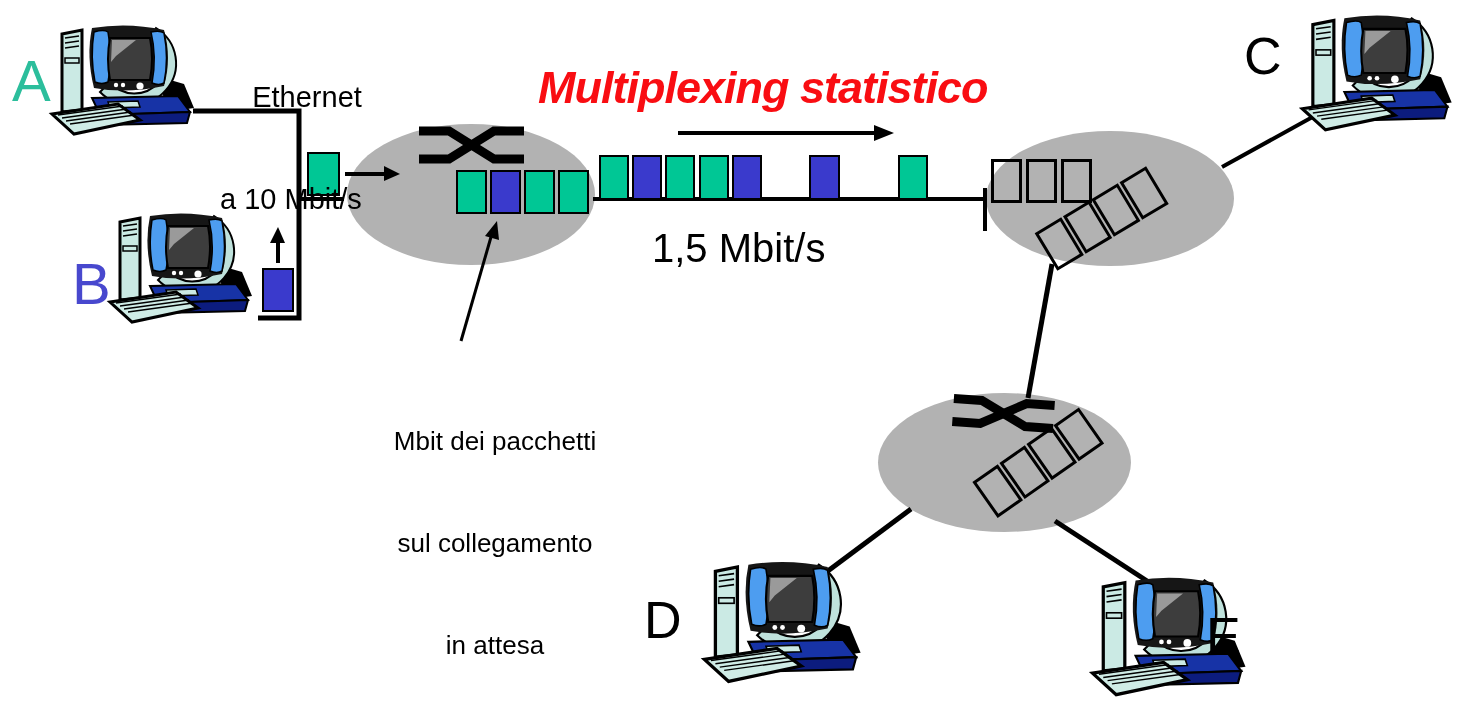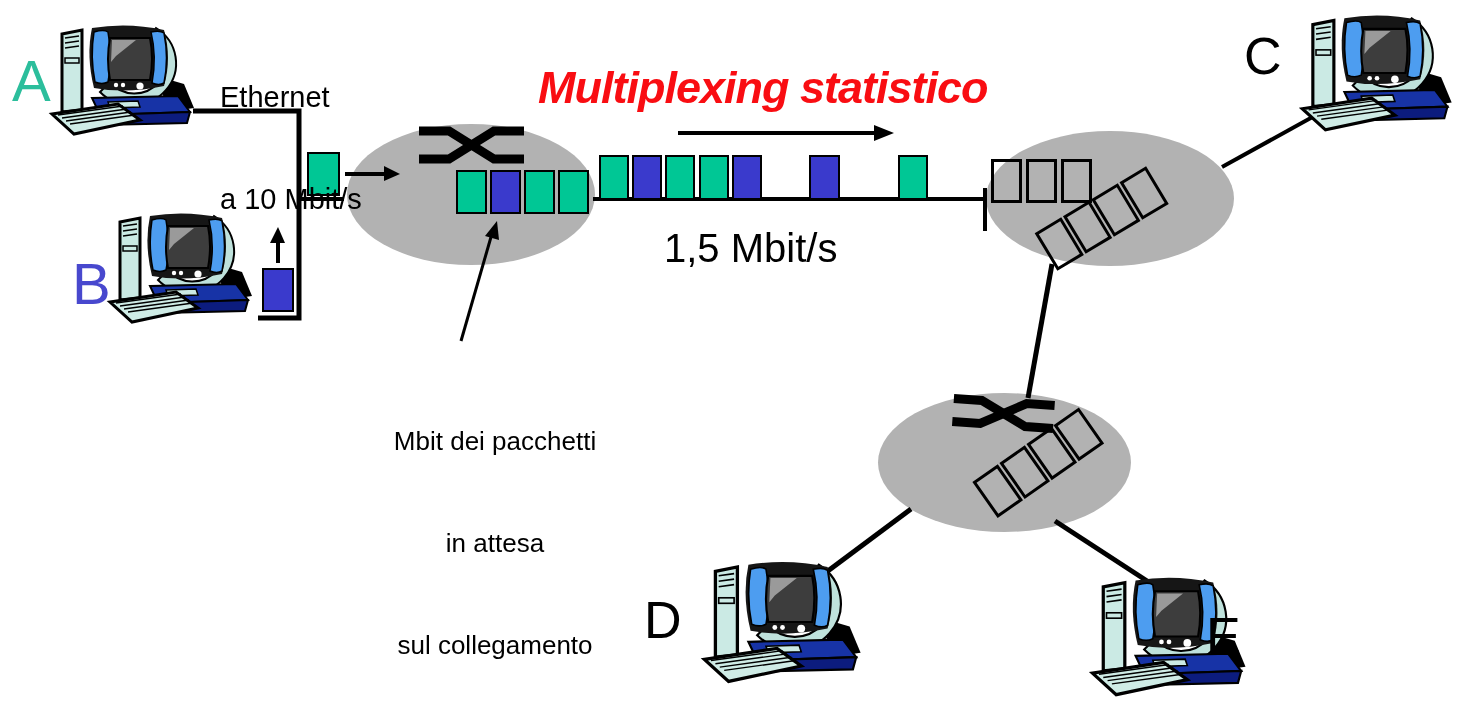--- a/index.html
+++ b/index.html
@@ -18,26 +18,26 @@
   .queue-diag{transform-origin:0 50%;}
   
   .packet{position:absolute;border:2px solid #000;box-sizing:border-box;z-index:4;}
   
   #wires{position:absolute;left:0;top:0;z-index:3;}
   
   .pc{position:absolute;z-index:5;}
   
   .txt{position:absolute;z-index:6;white-space:pre;}
   .host-label{font-size:58px;line-height:1;font-weight:400;}
-  .small-label{font-size:29px;line-height:34px;color:#000;}
+  .small-label{font-size:29px;line-height:34px;color:#000;text-align:right;}
   .title{
     font-size:45px;font-weight:bold;font-style:italic;letter-spacing:-1px;
     text-align:left;width:520px;
   }
-  .speed{font-size:40px;color:#000;margin-left:12px;}
+  .speed{font-size:40px;color:#000;}
   .caption{width:310px;text-align:center;font-size:26px;line-height:34px;color:#000;}
 </style>
 </head>
 <body>
 
 <div id="canvas">
 
   <svg width="0" height="0" style="position:absolute" aria-hidden="true">
     <symbol id="pc-icon" viewBox="0 0 150 116">
       <polygon points="112,55 136,62 146,86 118,90" fill="#000"></polygon>
@@ -181,18 +181,18 @@
     <div>Ethernet</div>
     <div>a 10 Mbit/s</div>
   </div>
 
   <div class="txt title" style="left: 538px; top: 62px; color: rgb(249, 13, 18);">Multiplexing statistico</div>
 
   <div class="txt speed" style="left:652px;top:226px;">1,5 Mbit/s</div>
 
   <div class="txt caption" style="left:340px;top:356px;">
     <div>Mbit dei pacchetti</div>
+    <div>sul collegamento</div>
     <div>in attesa</div>
-    <div>sul collegamento</div>
     
   </div>
 
 </div>
 
 </body></html>

